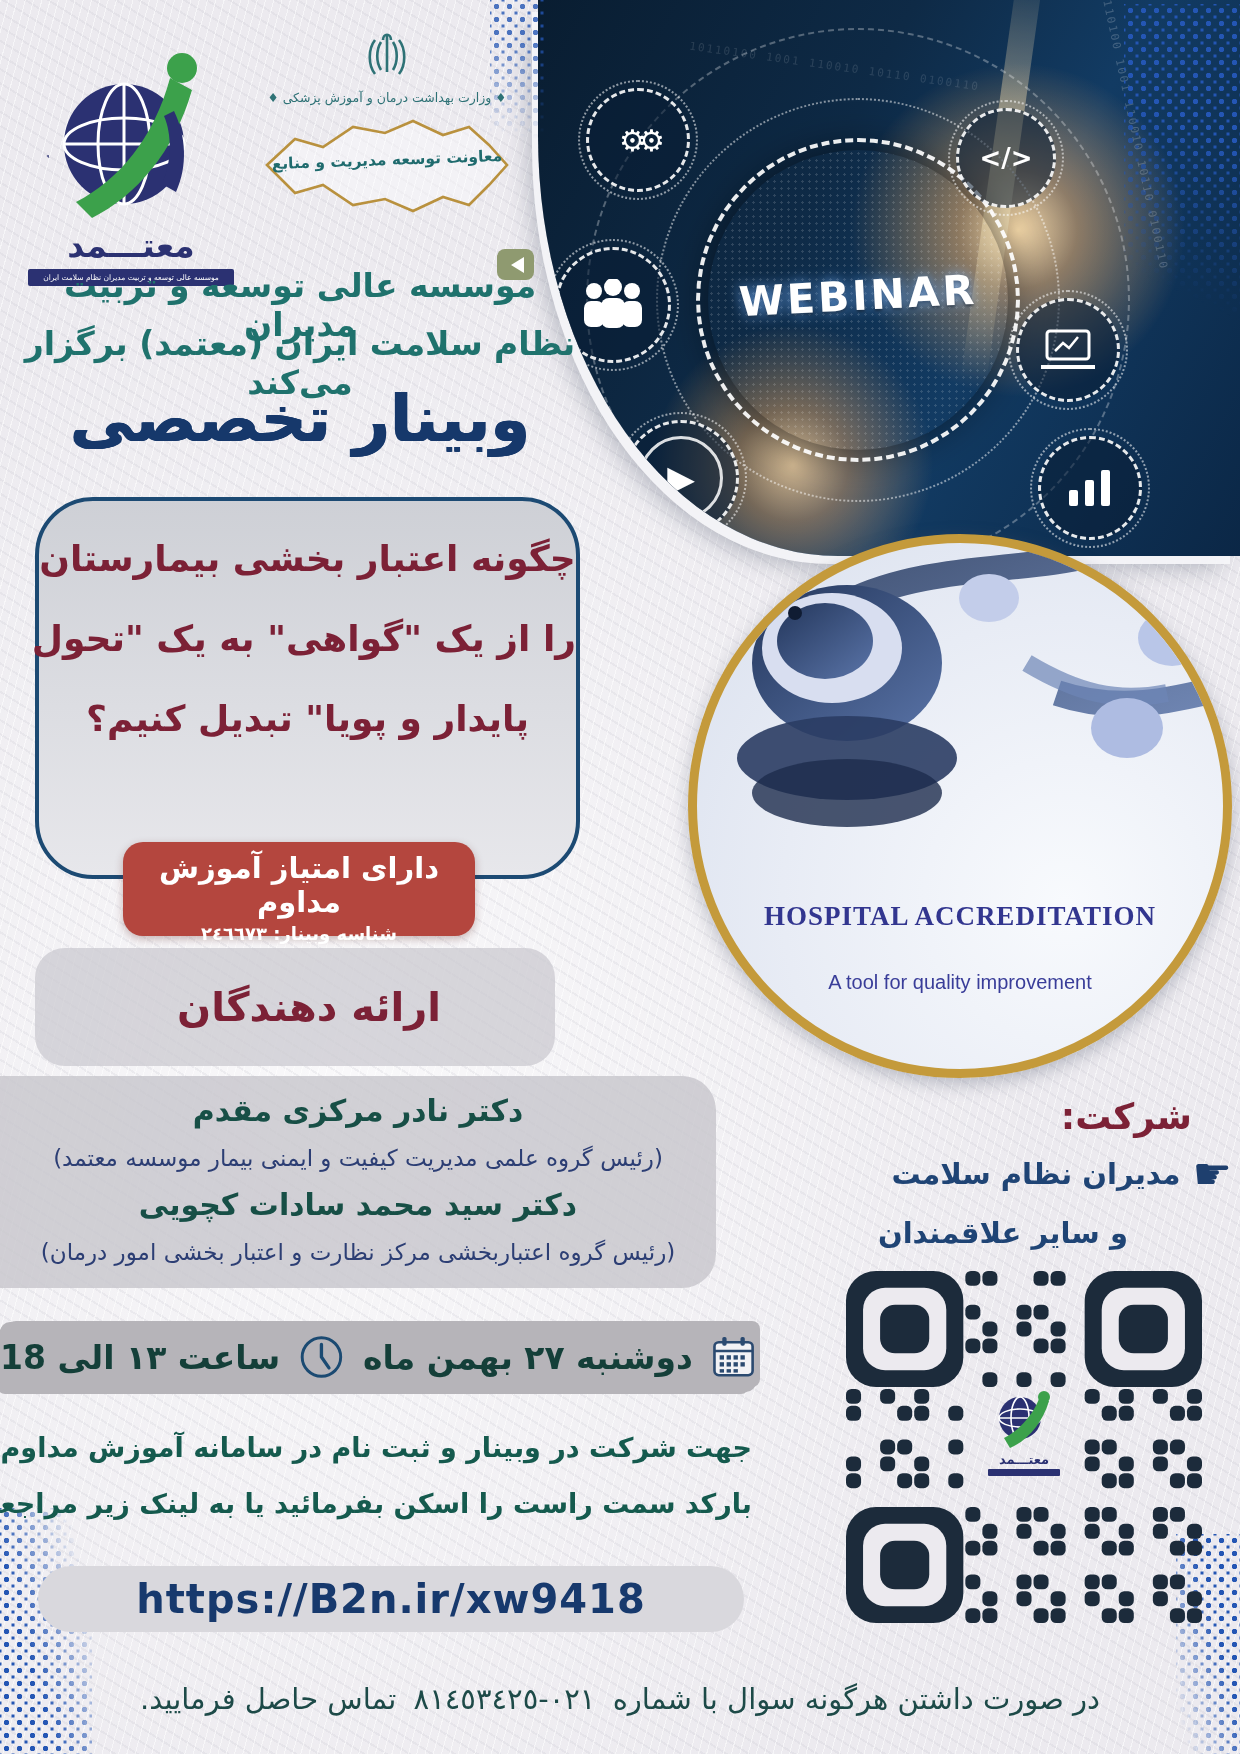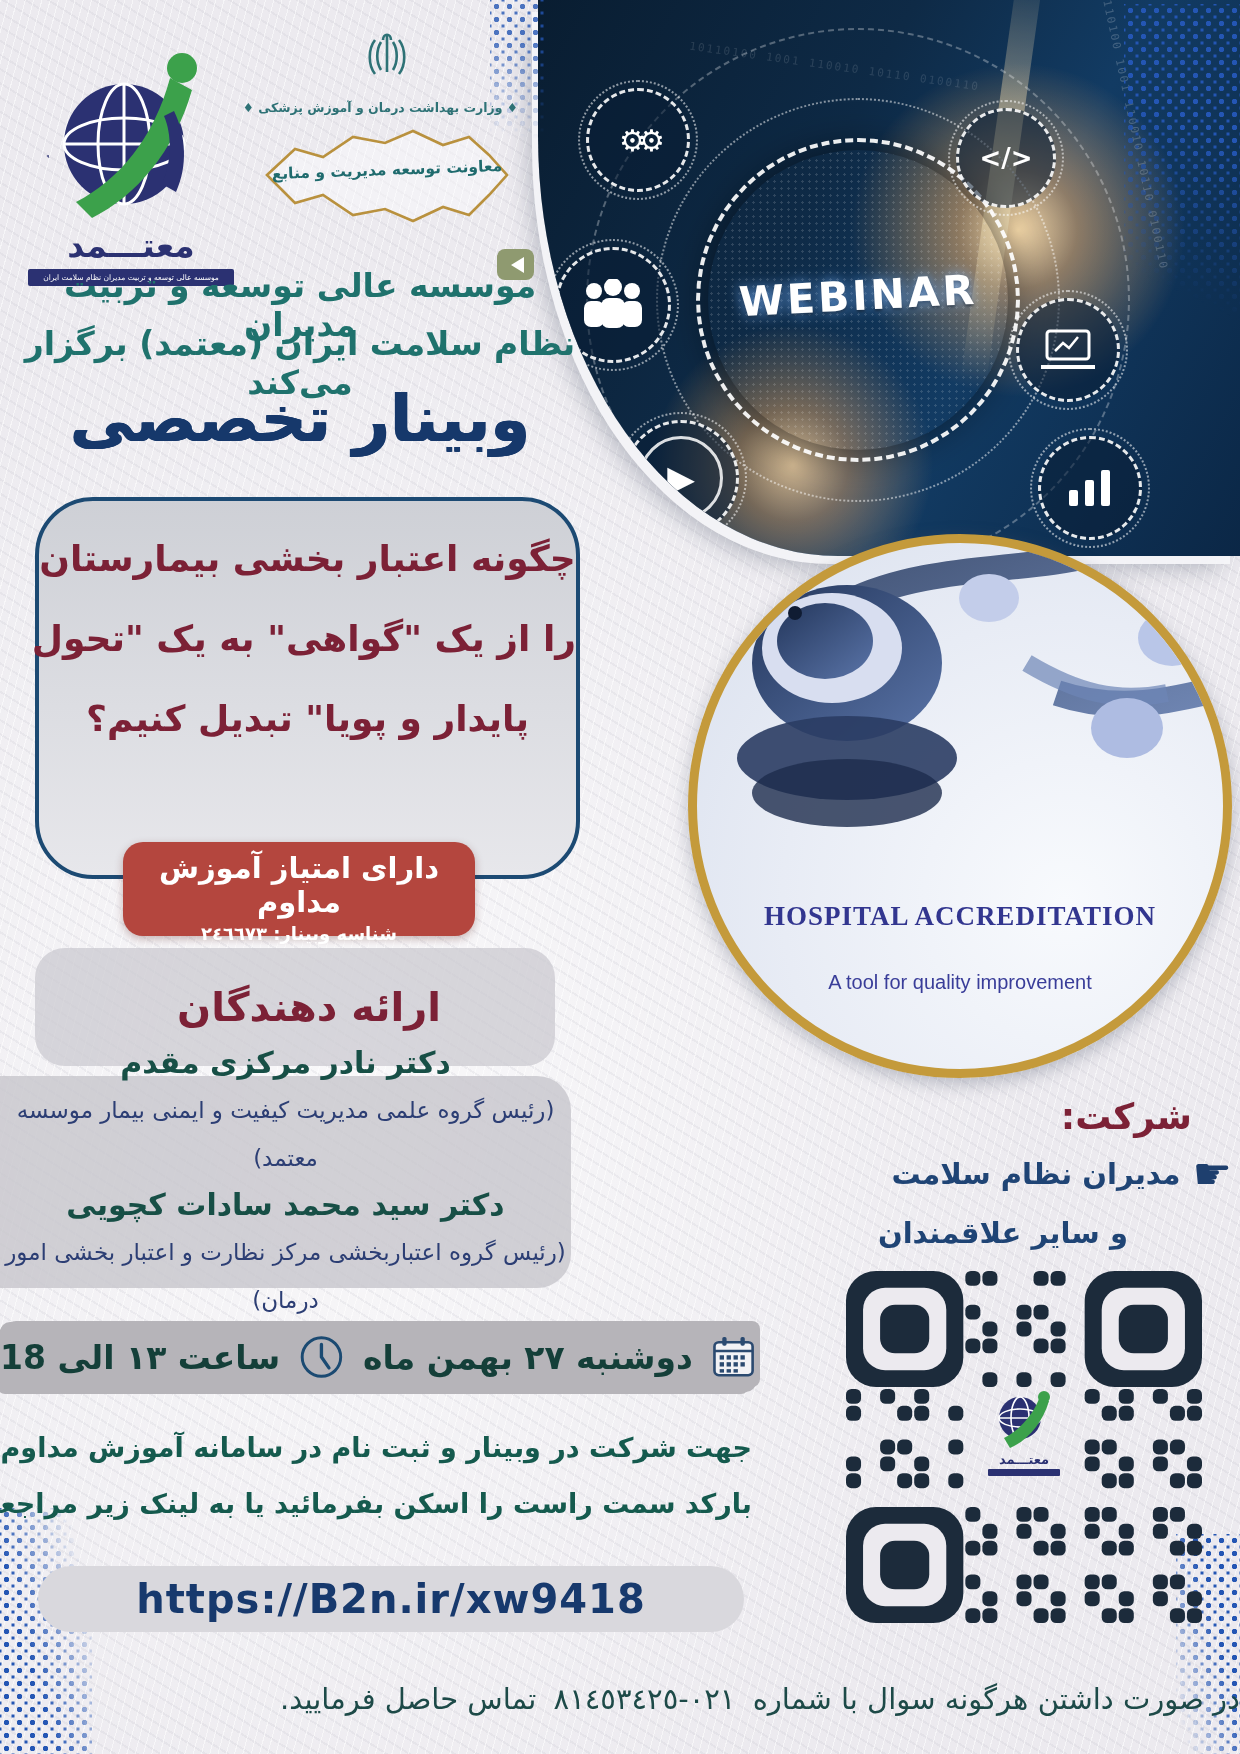--- a/index.html
+++ b/index.html
@@ -73,21 +73,21 @@
     -webkit-mask-image:linear-gradient(75deg,#000 35%,transparent 85%);mask-image:linear-gradient(75deg,#000 35%,transparent 85%);}
   .dots-br{left:1176px;top:1534px;width:64px;height:220px;
     -webkit-mask-image:linear-gradient(255deg,#000 40%,transparent 90%);mask-image:linear-gradient(255deg,#000 40%,transparent 90%);}
 
   
   .logo-block{position:absolute;left:24px;top:16px;width:214px;text-align:center;}
   .logo-wordmark{font-size:33px;font-weight:bold;color:#2b3172;margin-top:-12px;letter-spacing:1px;}
   .logo-bar{margin:4px auto 0;width:206px;height:17px;background:#2b3172;color:#fff;font-size:7.5px;
     line-height:17px;white-space:nowrap;overflow:hidden;border-radius:2px;}
   .ministry-block{position:absolute;left:256px;top:30px;width:262px;text-align:center;}
-  .ministry-name{margin-top:18px;color:#2e7276;font-size:12.5px;font-weight:bold;white-space:nowrap;}
+  .ministry-name{margin-top:8px;color:#2e7276;font-size:12.5px;font-weight:normal;white-space:nowrap;}
   .frame-wrap{position:relative;margin-top:8px;height:106px;}
   .frame-text{position:absolute;left:0;top:38px;width:100%;text-align:center;color:#1f6b6e;
     font-size:15.5px;font-weight:bold;white-space:nowrap;transform:rotate(-2deg);}
 
   
   .play-chip{position:absolute;left:497px;top:249px;width:37px;height:31px;background:#8f9a70;border-radius:8px;
     display:flex;align-items:center;justify-content:center;}
   .play-chip b{width:0;height:0;border:8px solid transparent;border-right:13px solid #fff;border-left:0;margin-right:-3px;}
   .intro{position:absolute;left:20px;width:560px;text-align:center;color:#1f726d;font-size:33px;font-weight:bold;}
   .intro.l1{top:266px;}
@@ -98,21 +98,21 @@
     border-radius:58px;background:linear-gradient(180deg,#ced0d6 0%,#dcdde2 55%,#e7e7eb 100%);
     padding-top:18px;text-align:center;}
   .question-box div{color:#7c2136;font-size:36px;font-weight:bold;line-height:80px;white-space:nowrap;}
   .badge{position:absolute;left:123px;top:842px;width:352px;height:94px;background:#b4463e;border-radius:20px;
     text-align:center;color:#fff;box-shadow:0 3px 8px rgba(90,30,25,.3);}
   .badge-title{font-size:29px;font-weight:bold;margin-top:9px;}
   .badge-id{font-size:18px;font-weight:bold;margin-top:4px;}
   .presenters-heading-box{position:absolute;left:35px;top:948px;width:520px;height:118px;border-radius:30px;
     background:rgba(203,201,208,.75);text-align:center;padding-left:28px;}
   .presenters-heading-box div{color:#7c2136;font-size:40px;font-weight:bold;line-height:118px;}
-  .presenters-box{position:absolute;left:0;top:1076px;width:571px;height:212px;border-radius:0 34px 34px 0;
+  .presenters-box{position:absolute;left:0;top:1076px;width:716px;height:212px;border-radius:0 34px 34px 0;
     background:rgba(199,197,204,.8);display:flex;flex-direction:column;justify-content:center;text-align:center;}
   .p-name{color:#174f46;font-size:30px;font-weight:bold;line-height:46px;}
   .p-role{color:#2c3e74;font-size:23px;line-height:48px;}
 
   .date-band{position:absolute;left:0;top:1322px;width:756px;height:70px;background:#b6b4b9;border-radius:10px;
     display:flex;align-items:center;justify-content:center;gap:18px;
     box-shadow:6px -3px 0 -2px #b6b4b9,-5px 4px 0 -2px #b6b4b9;}
   .date-band span{color:#143f39;font-size:33px;font-weight:bold;white-space:nowrap;}
   .reg{position:absolute;left:0;width:752px;text-align:center;color:#155a4e;font-size:27px;font-weight:bold;white-space:nowrap;}
   .reg.l1{top:1432px;}
@@ -126,21 +126,21 @@
   .audience-row{position:absolute;right:8px;top:1154px;display:flex;align-items:center;gap:12px;}
   .hand-glyph{color:#1e3f6e;font-size:44px;line-height:40px;}
   .audience-row span.t{color:#1f4475;font-size:29px;font-weight:bold;white-space:nowrap;}
   .audience-line2{position:absolute;right:112px;top:1216px;width:250px;text-align:left;color:#1f4475;
     font-size:29px;font-weight:bold;white-space:nowrap;}
   .qr{position:absolute;left:845px;top:1270px;width:358px;height:354px;}
   .qr-logo{position:absolute;left:969px;top:1390px;width:110px;height:112px;text-align:center;}
   .qr-logo .mini-word{font-size:13px;font-weight:bold;color:#2b3172;margin-top:-8px;}
   .qr-logo .mini-bar{margin:2px auto 0;width:72px;height:7px;background:#2b3172;border-radius:1px;}
 
-  .footer{position:absolute;left:0;top:1682px;width:1240px;text-align:right;color:#1d4a48;font-size:29px;}
+  .footer{position:absolute;left:0;top:1682px;width:1240px;text-align:center;color:#1d4a48;font-size:29px;}
   .footer .ph{direction:ltr;unicode-bidi:isolate;display:inline-block;margin:0 8px;}
 </style>
 </head>
 <body>
 
 <div class="poster">
 
   <div class="hero">
     <div class="flare flare1"></div>
     <div class="flare flare2"></div>

